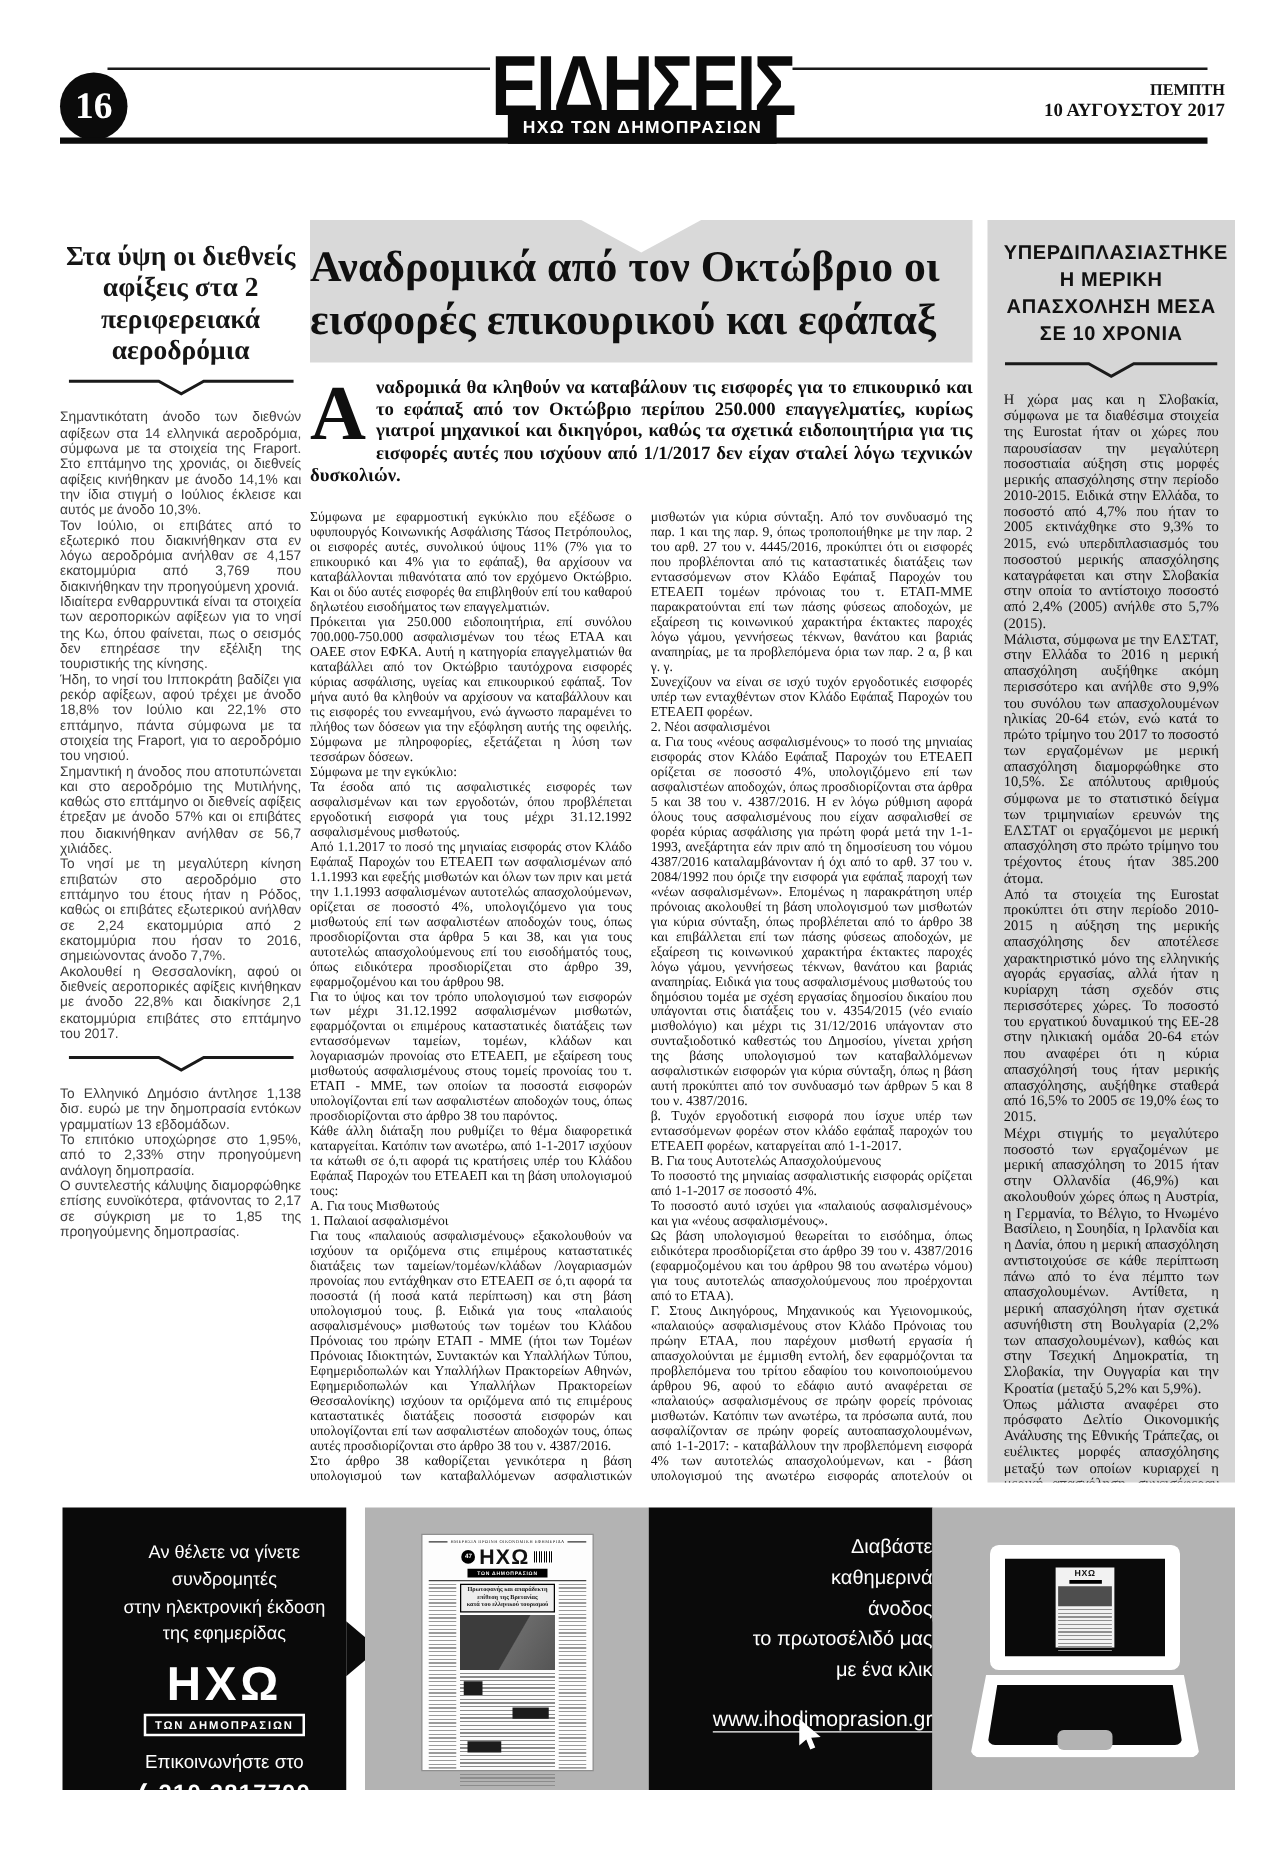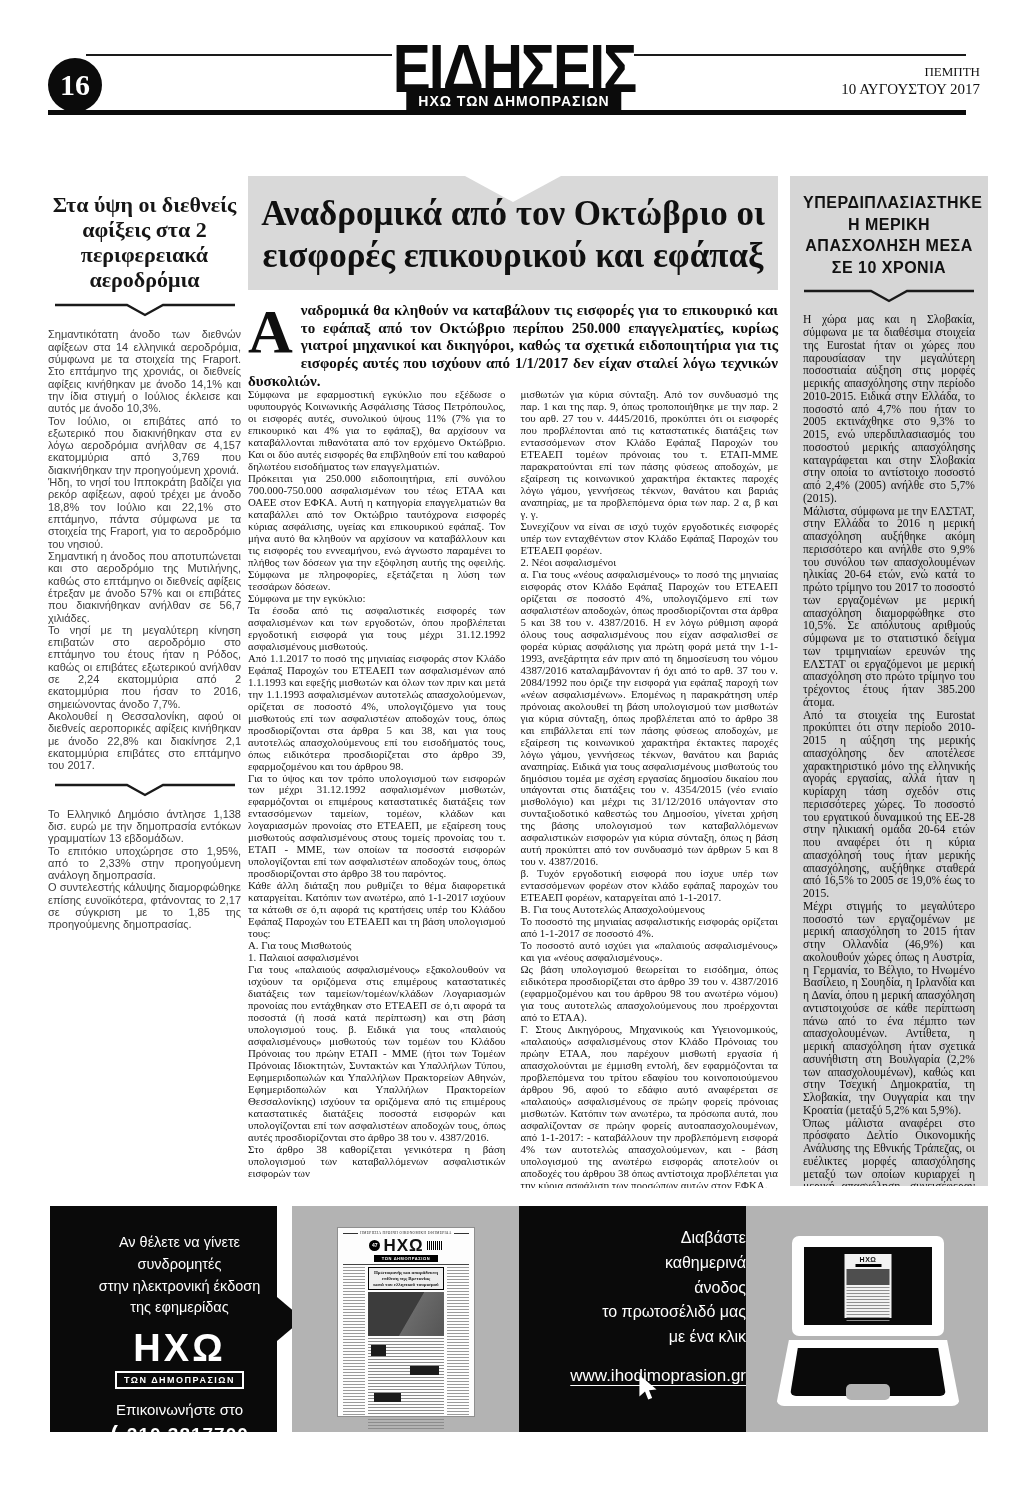--- a/index.html
+++ b/index.html
@@ -13,45 +13,45 @@
   .rule-thin-l { position:absolute; left:86px;  top:54px; width:306px; height:2px; background:#1a1a1a; }
   .rule-thin-r { position:absolute; left:634px; top:54px; width:332px; height:2px; background:#1a1a1a; }
   .section-title { position:absolute; left:50%; top:36px; transform:translateX(-50%) scale(1.02,1.22);
             font-family:"Liberation Sans","DejaVu Sans",sans-serif; font-weight:900; font-size:56px;
             letter-spacing:-2px; color:#0b0b0b; white-space:nowrap; }
   .rule-thick { position:absolute; left:48px; top:110px; width:918px; height:5px; background:#0b0b0b; }
   .masthead-bar { position:absolute; left:50%; top:88px; transform:translateX(-50%);
             background:#0b0b0b; color:#fff; padding:5px 12px 6px;
             font-family:"Liberation Sans","DejaVu Sans",sans-serif; font-weight:bold; font-size:14px;
             letter-spacing:1px; white-space:nowrap; }
-  .dateline { position:absolute; right:48px; top:64px; text-align:right; font-weight:normal; line-height:1.25; }
+  .dateline { position:absolute; right:48px; top:64px; text-align:right; font-weight:bold; line-height:1.25; }
   .dateline .d1 { font-size:13px; }
   .dateline .d2 { font-size:15px; }
 
   
   .chev { display:block; margin:10px auto; }
 
   
   .left-col { position:absolute; left:48px; top:192px; width:193px; height:1000px; overflow:hidden; }
   .left-col h2 { font-size:22px; line-height:1.14; text-align:center; font-weight:bold; color:#161616; }
   .left-col h2.second { margin-top:22px; }
   .left-col p { font-family:"Liberation Sans","DejaVu Sans",sans-serif; font-size:11px; line-height:1.12;
                 color:#3e3e3e; text-align:justify; }
 
   
   .title-block { position:absolute; left:248px; top:176px; width:530px; height:114px; background:#d9d9d9; }
   .title-notch { position:absolute; top:0; left:50%; transform:translateX(-50%); width:0; height:0;
                  border-left:48px solid transparent; border-right:48px solid transparent; border-top:26px solid #fff; }
-  .main-title { padding-top:17px; text-align:center; font-weight:bold; font-size:35px; line-height:1.2; color:#101010; }
+  .main-title { padding-top:17px; text-align:left; font-weight:bold; font-size:35px; line-height:1.2; color:#101010; }
   .lead { position:absolute; left:248px; top:302px; width:530px; font-weight:bold; font-size:15px;
           line-height:1.18; text-align:justify; color:#0f0f0f; }
   .dropcap { float:left; font-size:62px; line-height:0.82; font-weight:bold; padding:4px 8px 0 0; }
   .main-cols { position:absolute; left:248px; top:388px; width:530px; height:800px; overflow:hidden;
                display:flex; gap:15px; }
-  .mcol { flex:1; }
+  .mcol { flex:1;margin-top:20px; }
   .mcol p { font-size:10.9px; line-height:1.1; text-align:justify; color:#141414; }
 
   
   .sidebar { position:absolute; left:790px; top:176px; width:198px; height:1010px; background:#d6d6d6;
              padding:16px 13px; overflow:hidden; }
   .sidebar h2 { font-family:"Liberation Sans","DejaVu Sans",sans-serif; font-weight:800; font-size:16px;
                 line-height:1.35; text-align:center; letter-spacing:0.5px; color:#111; }
   .sidebar p { font-size:11.6px; line-height:1.1; text-align:justify; color:#101010; }
 
   
@@ -138,20 +138,21 @@
       <span>Στα ύψη οι διεθνείς</span><br>
       <span>αφίξεις στα 2</span><br>
       <span>περιφερειακά</span><br>
       <span>αεροδρόμια</span>
     </h2>
     <svg class="chev" width="180" height="16" viewBox="0 0 180 16">
       <path d="M0,3 L72,3 L90,13 L108,3 L180,3" stroke="#1a1a1a" stroke-width="2.4" fill="none"></path>
     </svg>
     <p>Σημαντικότατη άνοδο των διεθνών αφίξεων στα 14 ελληνικά αεροδρόμια, σύμφωνα με τα στοιχεία της Fraport. Στο επτάμηνο της χρονιάς, οι διεθνείς αφίξεις κινήθηκαν με άνοδο 14,1% και την ίδια στιγμή ο Ιούλιος έκλεισε και αυτός με άνοδο 10,3%.</p>
     <p>Τον Ιούλιο, οι επιβάτες από το εξωτερικό που διακινήθηκαν στα εν λόγω αεροδρόμια ανήλθαν σε 4,157 εκατομμύρια από 3,769 που διακινήθηκαν την προηγούμενη χρονιά.</p>
+    <p>Ιδιαίτερα ενθαρρυντικά είναι τα στοιχεία των αεροπορικών αφίξεων για το νησί της Κω, όπου φαίνεται, πως ο σεισμός δεν επηρέασε την εξέλιξη της τουριστικής της κίνησης.</p>
     <p>Ήδη, το νησί του Ιπποκράτη βαδίζει για ρεκόρ αφίξεων, αφού τρέχει με άνοδο 18,8% τον Ιούλιο και 22,1% στο επτάμηνο, πάντα σύμφωνα με τα στοιχεία της Fraport, για το αεροδρόμιο του νησιού.</p>
     <p>Σημαντική η άνοδος που αποτυπώνεται και στο αεροδρόμιο της Μυτιλήνης, καθώς στο επτάμηνο οι διεθνείς αφίξεις έτρεξαν με άνοδο 57% και οι επιβάτες που διακινήθηκαν ανήλθαν σε 56,7 χιλιάδες.</p>
     <p>Το νησί με τη μεγαλύτερη κίνηση επιβατών στο αεροδρόμιο στο επτάμηνο του έτους ήταν η Ρόδος, καθώς οι επιβάτες εξωτερικού ανήλθαν σε 2,24 εκατομμύρια από 2 εκατομμύρια που ήσαν το 2016, σημειώνοντας άνοδο 7,7%.</p>
     <p>Ακολουθεί η Θεσσαλονίκη, αφού οι διεθνείς αεροπορικές αφίξεις κινήθηκαν με άνοδο 22,8% και διακίνησε 2,1 εκατομμύρια επιβάτες στο επτάμηνο του 2017.</p>
     <svg class="chev" width="180" height="16" viewBox="0 0 180 16">
       <path d="M0,3 L72,3 L90,13 L108,3 L180,3" stroke="#1a1a1a" stroke-width="2.4" fill="none"></path>
     </svg>
     <p>Το Ελληνικό Δημόσιο άντλησε 1,138 δισ. ευρώ με την δημοπρασία εντόκων γραμματίων 13 εβδομάδων.</p>
     <p>Το επιτόκιο υποχώρησε στο 1,95%, από το 2,33% στην προηγούμενη ανάλογη δημοπρασία.</p>
     <p>Ο συντελεστής κάλυψης διαμορφώθηκε επίσης ευνοϊκότερα, φτάνοντας το 2,17 σε σύγκριση με το 1,85 της προηγούμενης δημοπρασίας.</p>

